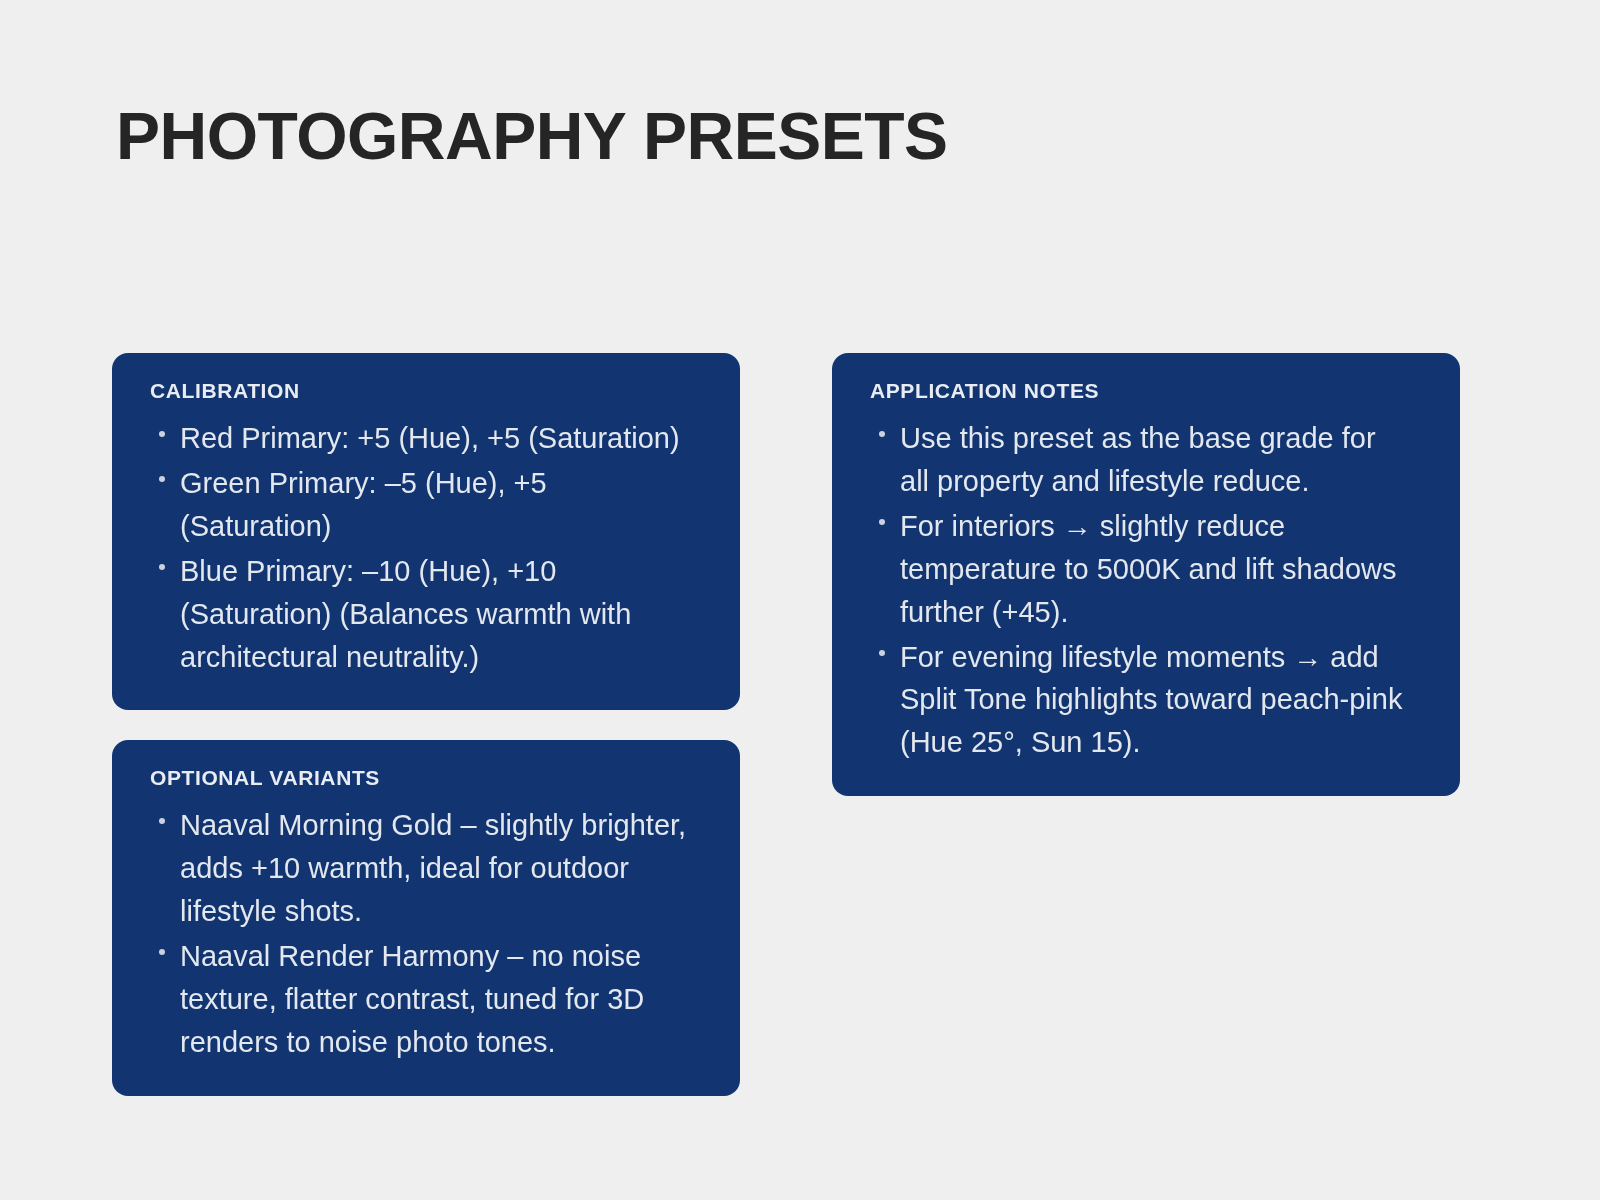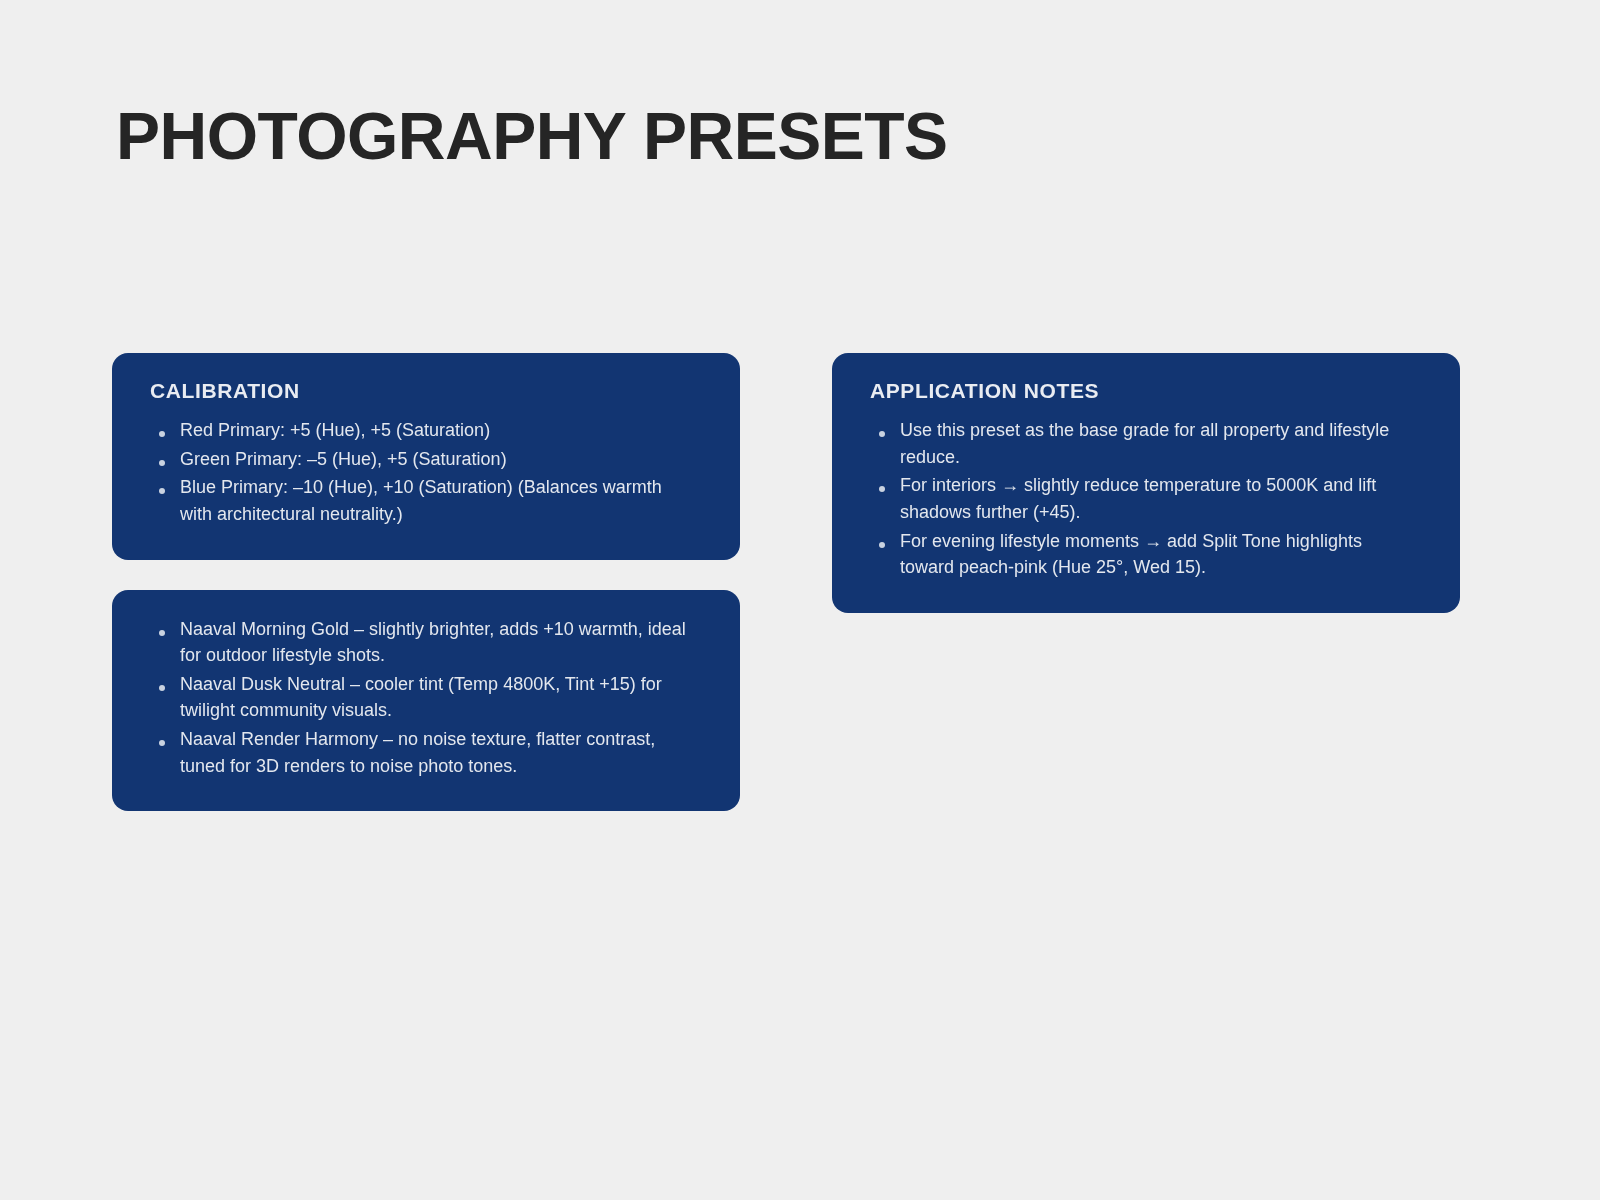--- a/index.html
+++ b/index.html
@@ -64,21 +64,21 @@
   }
   ul.card-list {
     list-style: none;
     margin: 0;
     padding: 0;
   }
   ul.card-list li {
     position: relative;
     padding-left: 30px;
     margin-bottom: 2px;
-    font-size: 18px;
+    font-size: 29px;
     line-height: 1.48;
     color: #e3e7ee;
     font-weight: 400;
   }
   ul.card-list li::before {
     content: "";
     position: absolute;
     left: 9px;
     top: 14px;
     width: 6px;
@@ -101,36 +101,36 @@
       <div class="card">
         <div class="card-title">CALIBRATION</div>
         <ul class="card-list">
           <li>Red Primary: +5 (Hue), +5 (Saturation)</li>
           <li>Green Primary: –5 (Hue), +5 (Saturation)</li>
           <li>Blue Primary: –10 (Hue), +10 (Saturation) (Balances warmth with architectural neutrality.)</li>
         </ul>
       </div>
 
       <div class="card">
+        <div class="card-title">OPTIONAL VARIANTS</div>
         <ul class="card-list">
           <li>Naaval Morning Gold – slightly brighter, adds +10 warmth, ideal for outdoor lifestyle shots.</li>
-          <li>Naaval Dusk Neutral – cooler tint (Temp 4800K, Tint +15) for twilight community visuals.</li>
           <li>Naaval Render Harmony – no noise texture, flatter contrast, tuned for 3D renders to noise photo tones.</li>
         </ul>
       </div>
 
     </div>
 
     <div class="col col-right">
 
       <div class="card">
         <div class="card-title">APPLICATION NOTES</div>
         <ul class="card-list">
           <li>Use this preset as the base grade for all property and lifestyle reduce.</li>
           <li>For interiors → slightly reduce temperature to 5000K and lift shadows further (+45).</li>
-          <li>For evening lifestyle moments → add Split Tone highlights toward peach-pink (Hue 25°, Wed 15).</li>
+          <li>For evening lifestyle moments → add Split Tone highlights toward peach-pink (Hue 25°, Sun 15).</li>
         </ul>
       </div>
 
     </div>
 
   </div>
 </div>
 
 </body></html>

